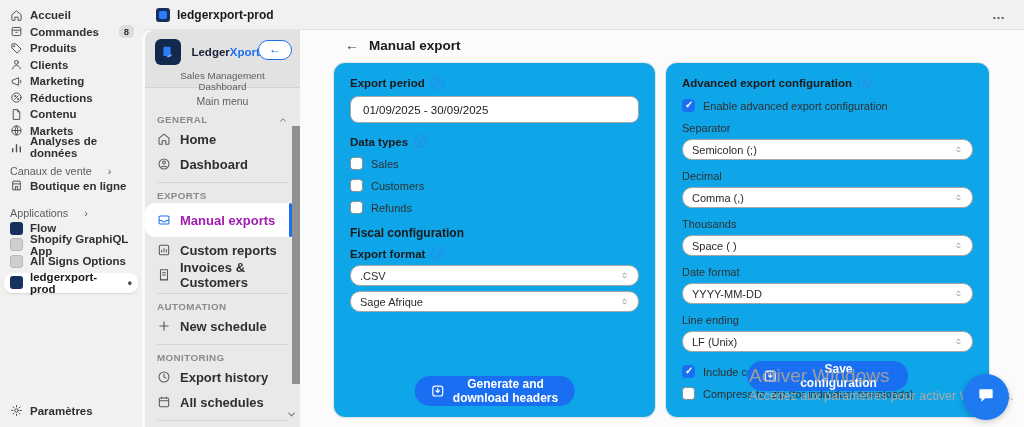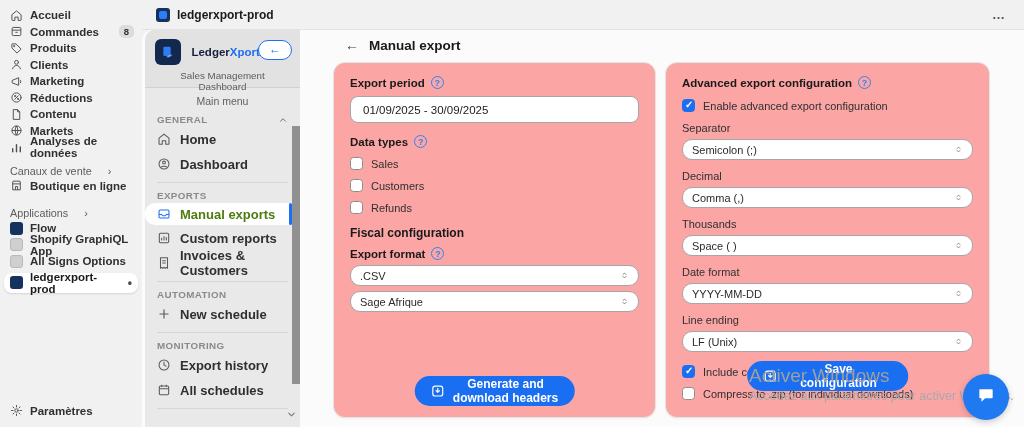--- a/index.html
+++ b/index.html
@@ -54,35 +54,35 @@
             text-align:center; cursor:pointer; }
   .bsub { margin-top:5px; text-align:center; font-size:9.8px; color:#5c5c5c; }
   .mainmenu { text-align:center; font-size:10.5px; color:#5f5f5f; margin-top:7px; }
   .asec { display:flex; align-items:center; font-size:9.8px; font-weight:700; letter-spacing:.4px;
           color:#8a8a8a; padding:0 12px; margin-top:6px; height:13px; }
   .asec .chev { margin-left:auto; color:#6f6f6f; display:inline-flex; }
   .aitem { display:flex; align-items:center; gap:9px; height:24px; padding:0 12px; font-size:13px;
            font-weight:600; color:#2f2f2f; cursor:pointer; margin-top:1px; }
   .aitem .ic { width:14px; height:14px; color:#5a5a5a; display:inline-flex; }
   .aitem .ic svg { width:14px; height:14px; }
-  .aitem.active { background:#fff; color:#4d7c0f; border-radius:10px 0 0 10px; margin-right:8px;
-                  position:relative; height:22px; }
+  .aitem.active { background:#fff; color:#a21caf; border-radius:10px 0 0 10px; margin-right:8px;
+                  position:relative; height:34px; }
   .aitem.active .ic { color:#1d6ff2; }
   .aitem.active::after { content:""; position:absolute; right:0; top:0; bottom:0; width:3px;
                   background:#1d6ff2; border-radius:2px; }
   .adivider { height:1px; background:#d6d6d6; margin:6px 12px; }
   .ascroll { position:absolute; right:0px; top:96px; width:8px; height:258px; background:#909090; cursor:pointer; }
   .anav .downchev { position:absolute; right:3px; bottom:3px; color:#7a7a7a; cursor:pointer; }
 
   
   .pagehead { position:absolute; left:203px; top:7px; display:flex; align-items:center; gap:10px; }
   .backarrow { font-size:14px; color:#3a3a3a; cursor:pointer; }
   .ptitle { font-size:13.5px; font-weight:800; color:#1a1a1a; }
 
-  .card { position:absolute; background:#fca5a5; border:1px solid #e4e4e4; border-radius:12px;
+  .card { position:absolute; background:#0ea5e9; border:1px solid #e4e4e4; border-radius:12px;
           box-shadow:0 1px 2px rgba(0,0,0,.03); z-index:2; }
   .card1 { left:191px; top:32px; width:323px; height:356px; padding:13px 16px; }
   .card2 { left:523px; top:32px; width:325px; height:356px; padding:13px 16px; }
 
   .flabel { display:flex; align-items:center; gap:6px; font-size:11.5px; font-weight:700; color:#1a1a1a; }
   .help { width:13px; height:13px; border:1.3px solid #2e86f0; border-radius:50%; color:#2e86f0;
           font-size:9px; font-weight:700; display:inline-flex; align-items:center; justify-content:center;
           cursor:pointer; flex:0 0 13px; }
   .help::after { content:"?"; }
   .dinput { margin-top:7px; height:27px; border:1px solid #a6a6a6; border-radius:8px; background:#fff;

